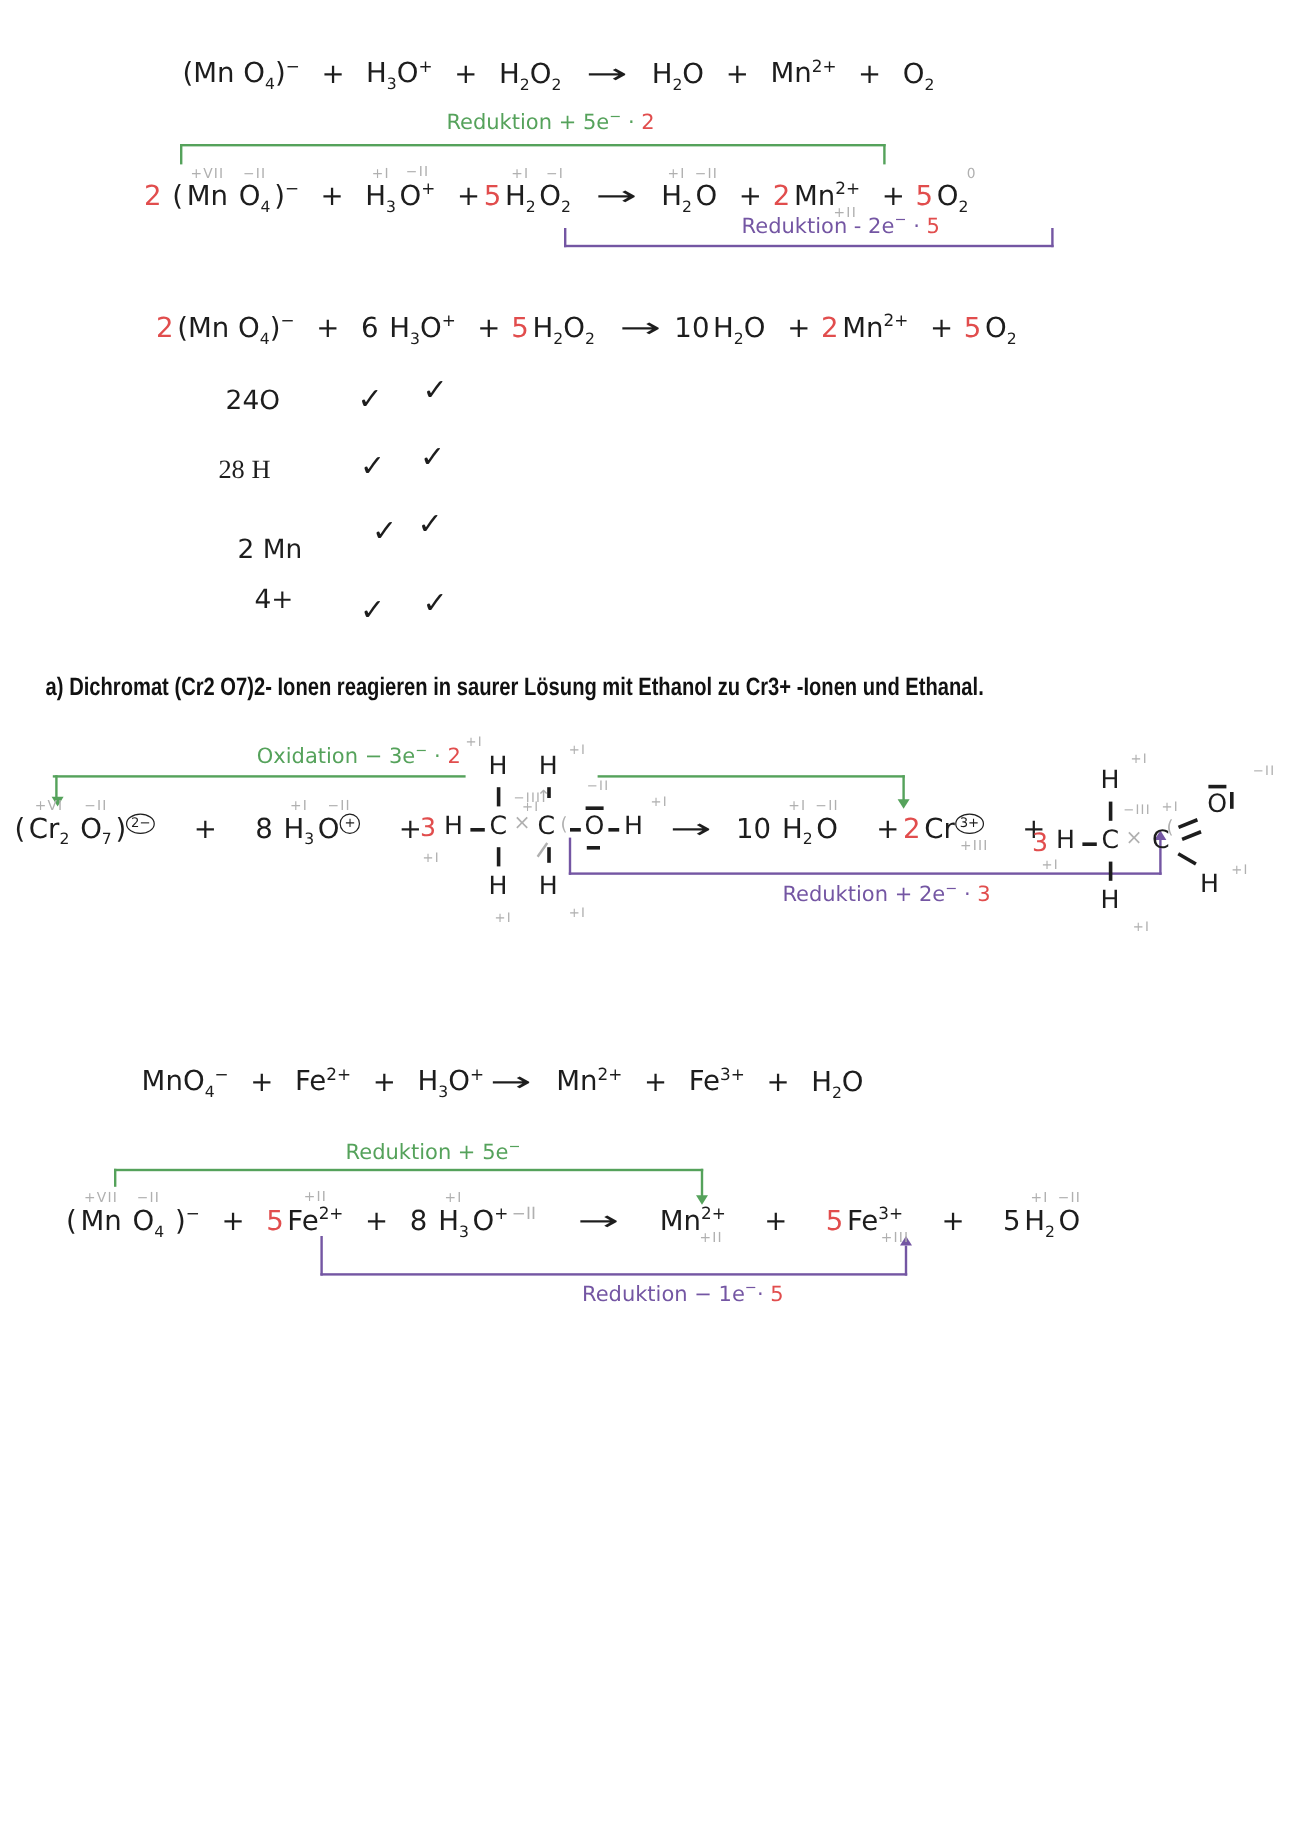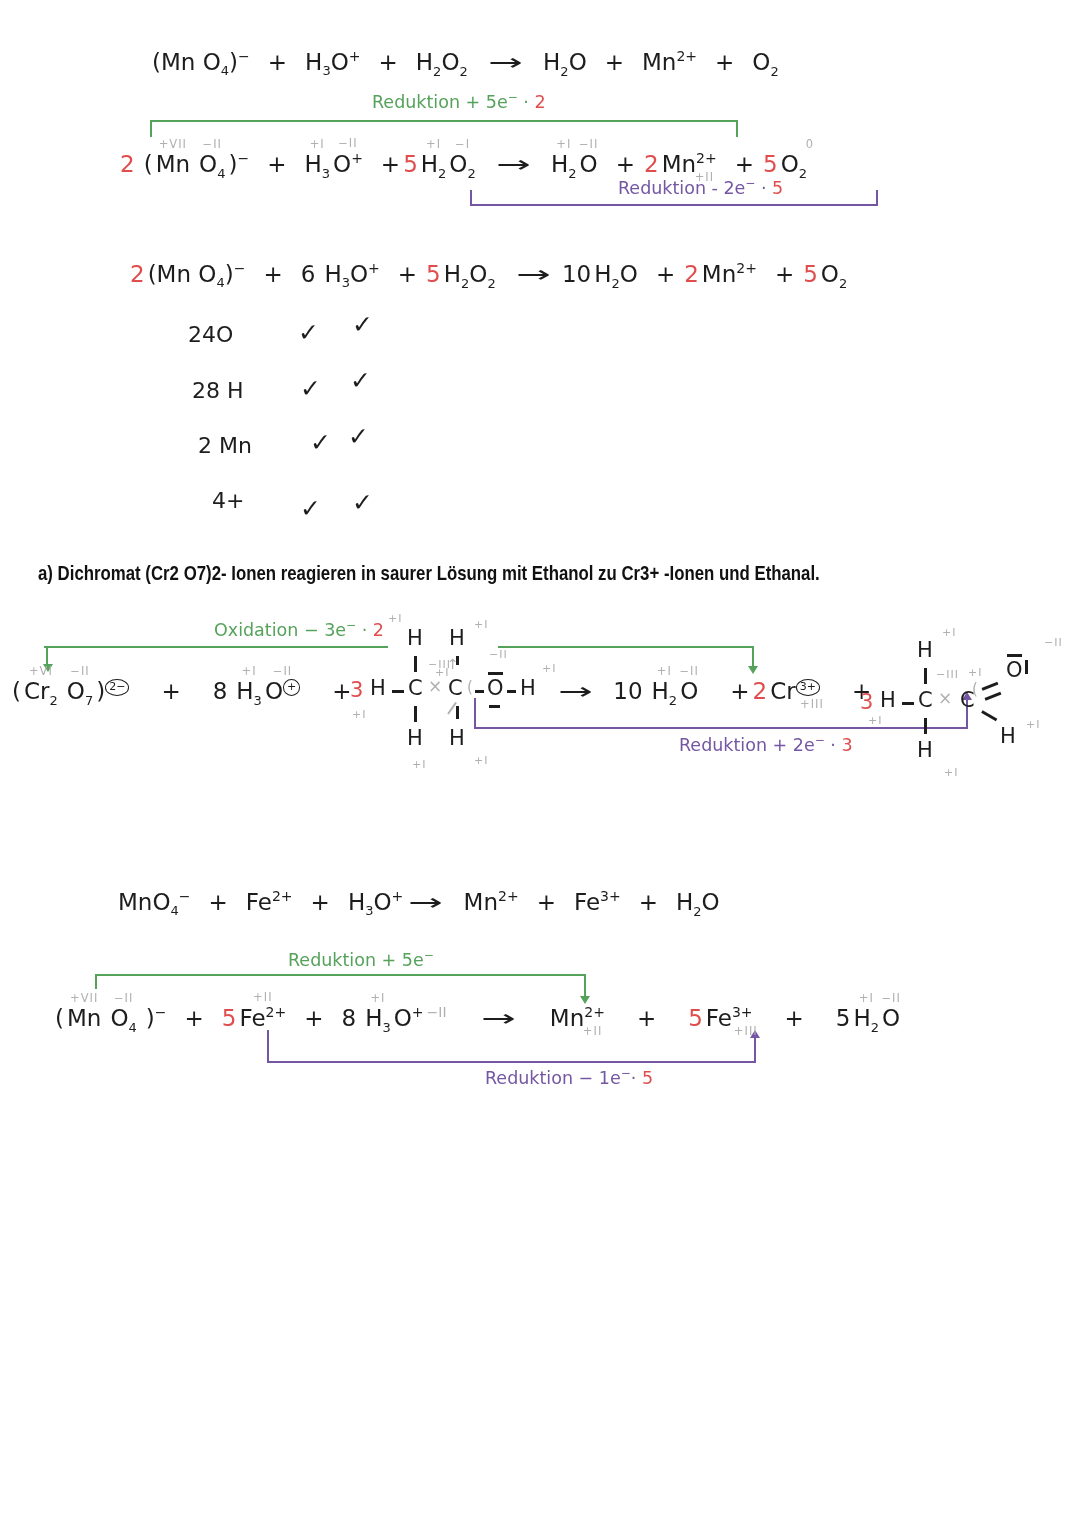--- a/index.html
+++ b/index.html
@@ -195,32 +195,32 @@
         <span class="tok wide"><span class="main">+</span></span>
         <span class="tok wide"><span class="main">5</span></span>
         <span class="tok tight"><span class="main">H<sub>2</sub></span><span class="ov">+I</span></span>
         <span class="tok tight"><span class="main">O</span><span class="ov">−II</span></span>
       </div>
     </div>
   <div id="annotations-layer">
       <div class="ann green" style="left: 372px; top: 90px;"><span>Reduktion + 5e</span><sup>−</sup><span> · </span><span class="red">2</span></div>
       <div class="ann purple" style="left: 618px; top: 176px;"><span>Reduktion - 2e</span><sup>−</sup><span> · </span><span class="red">5</span></div>
       <div class="ann green" style="left: 214px; top: 618px;"><span>Oxidation  − 3e</span><sup>−</sup><span> · </span><span class="red">2</span></div>
-      <div class="ann purple" style="left: 679px; top: 733px;"><span>Reduktion + 2e</span><sup>−</sup><span> · </span><span class="red">3</span></div>
+      <div class="ann purple" style="left: 652px; top: 733px;"><span>Reduktion + 2e</span><sup>−</sup><span> · </span><span class="red">3</span></div>
       <div class="ann green" style="left: 288px; top: 948px;"><span>Reduktion + 5e</span><sup>−</sup></div>
       <div class="ann purple" style="left: 485px; top: 1066px;"><span>Reduktion − 1e</span><sup>−</sup><span>· </span><span class="red">5</span></div>
     </div>
   <div id="checks-layer">
       <span class="chk-label" style="left: 188px; top: 322px;">24O</span>
       <span class="chk-mark" style="left: 298px; top: 318px;">✓</span>
       <span class="chk-mark" style="left: 352px; top: 310px;">✓</span>
-      <span class="chk-label" style="left: 192px; top: 378px;">28 H</span>
+      <span class="chk-label" style="left: 182px; top: 378px; font-family: Liberation Serif, serif;">28 H</span>
       <span class="chk-mark" style="left: 300px; top: 374px;">✓</span>
       <span class="chk-mark" style="left: 350px; top: 366px;">✓</span>
-      <span class="chk-label" style="left: 198px; top: 433px;">2 Mn</span>
+      <span class="chk-label" style="left: 198px; top: 446px;">2 Mn</span>
       <span class="chk-mark" style="left: 310px; top: 428px;">✓</span>
       <span class="chk-mark" style="left: 348px; top: 422px;">✓</span>
       <span class="chk-label" style="left: 212px; top: 488px;">4+</span>
       <span class="chk-mark" style="left: 300px; top: 494px;">✓</span>
       <span class="chk-mark" style="left: 352px; top: 488px;">✓</span>
     </div>
   <div id="diagrams-layer">
       <div class="diagram" style="left: 336px; top: 612px; width: 230px; height: 170px;">
         <span class="atom red" style="left: 14px; top: 66px; position: absolute;">3</span>
         <span class="atom" style="left: 34px; top: 64px; position: absolute;">H</span>

